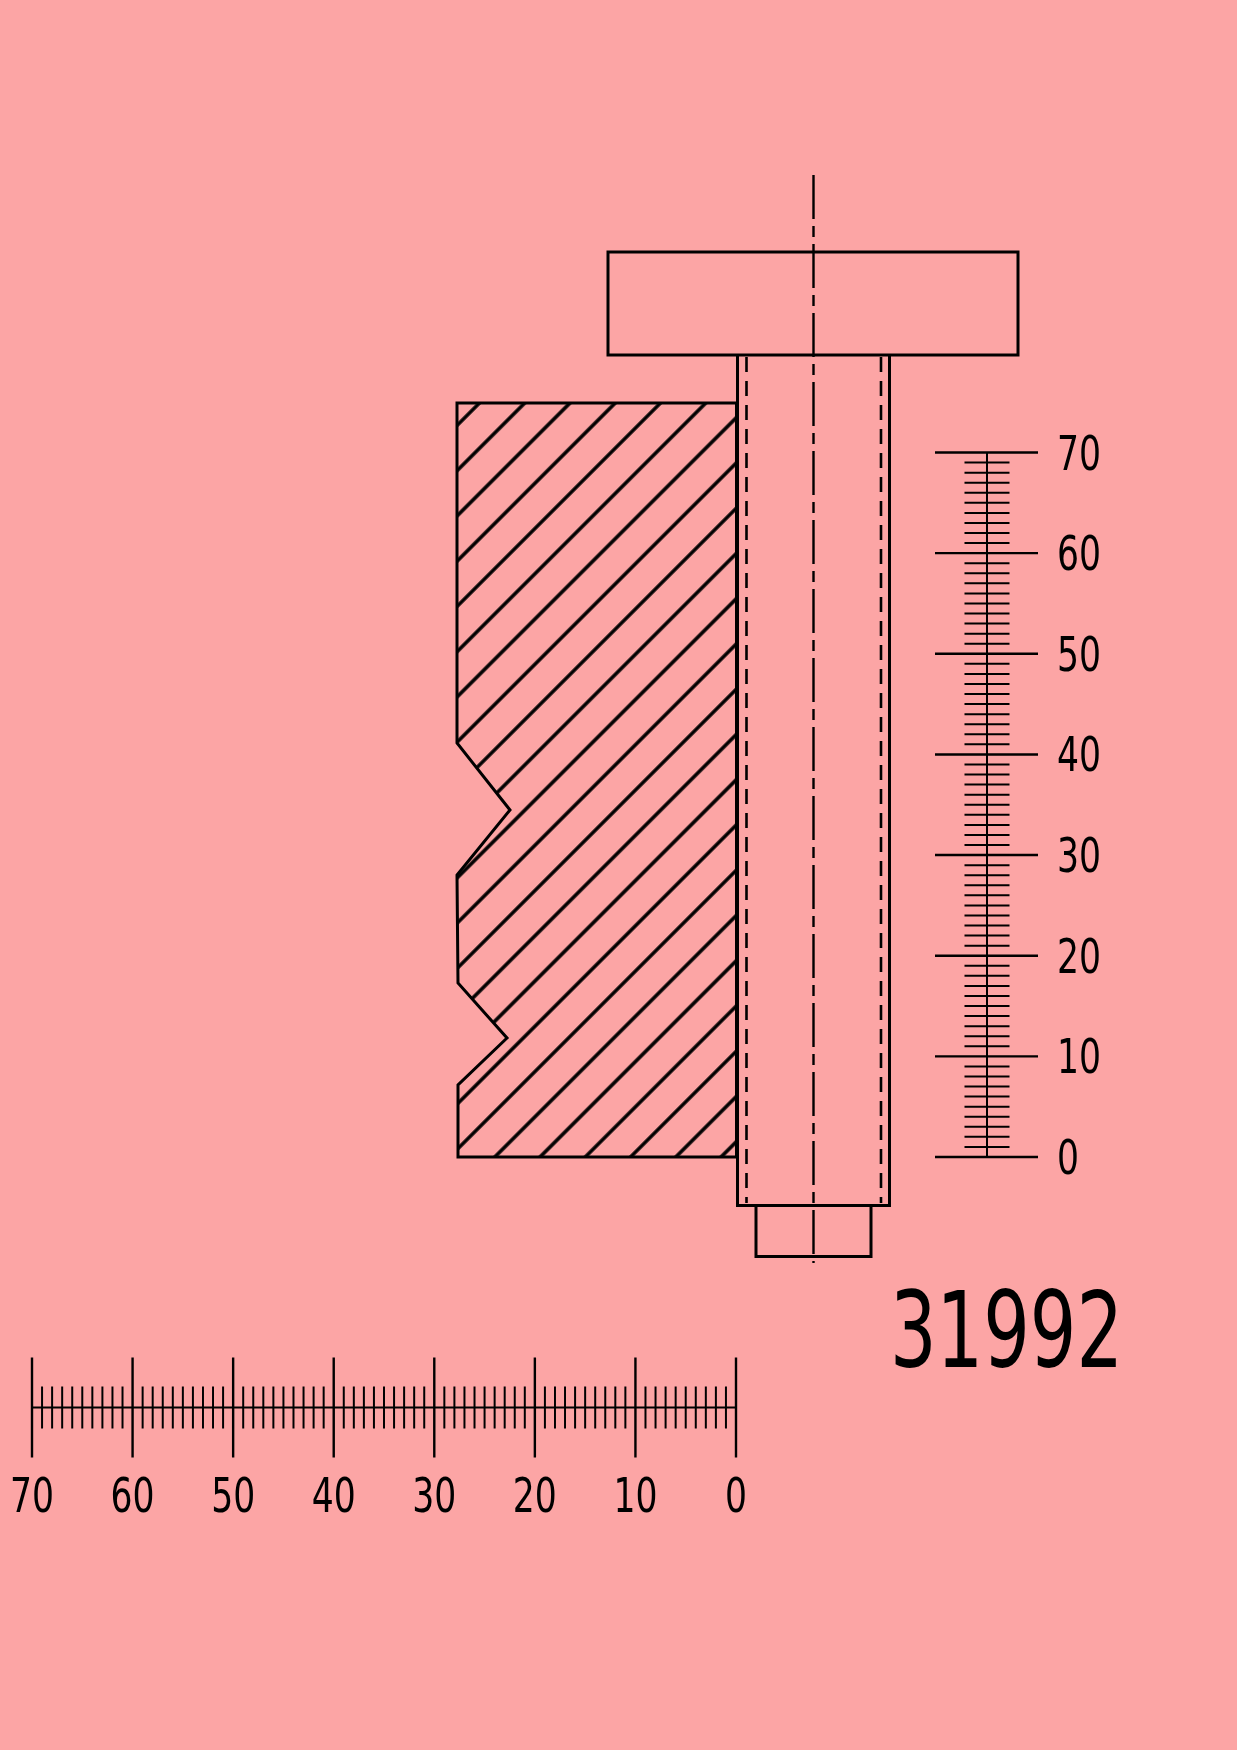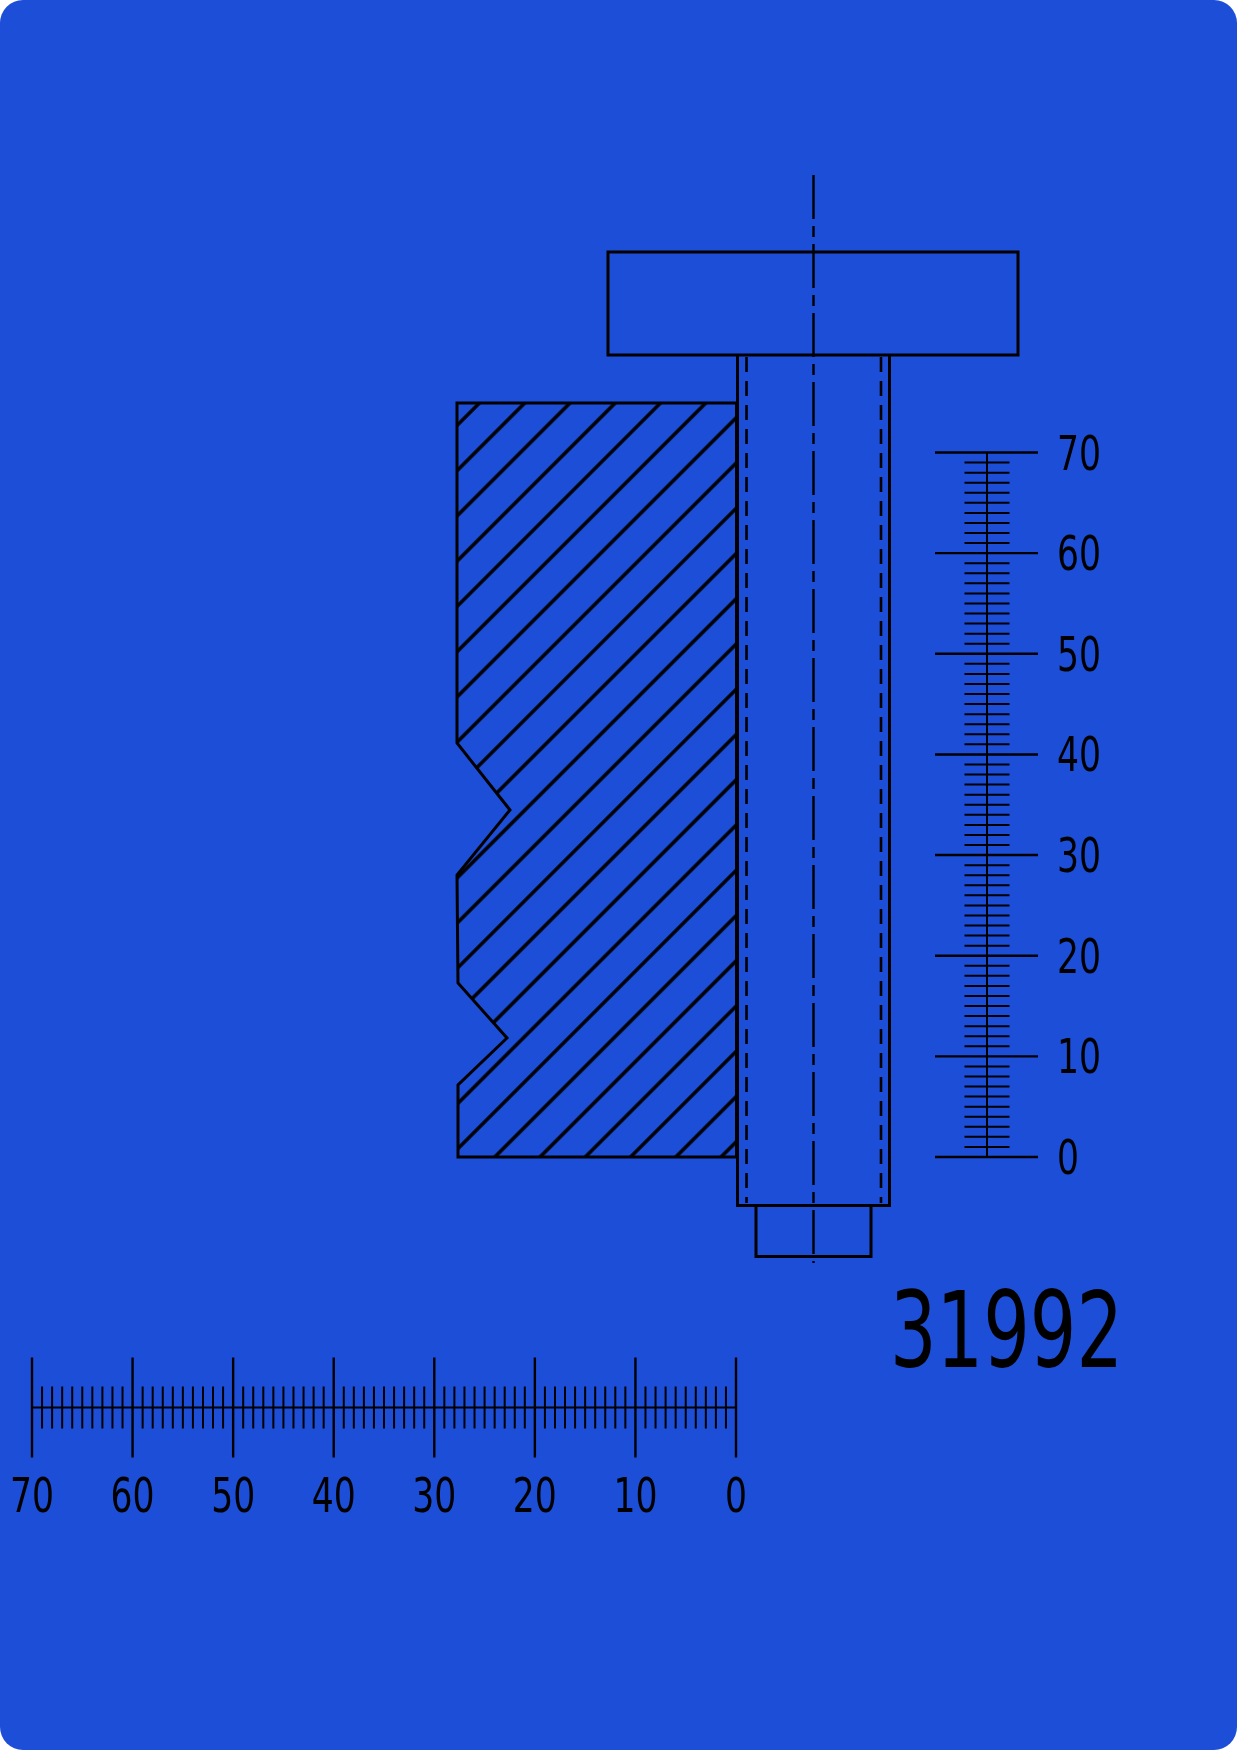--- a/index.html
+++ b/index.html
@@ -4,23 +4,22 @@
 <style>
   html, body {
     margin: 0;
     padding: 0;
     background: #ffffff;
   }
   #stage {
     position: relative;
     width: 1237px;
     height: 1750px;
-    background: #1d4ed8;
+    background: #fca5a5;
     font-family: "DejaVu Sans", sans-serif;
-    border-radius: 23px;
   }
   svg text {
     font-family: "DejaVu Sans", sans-serif;
     fill: #000000;
   }
   .ruler-label {
     font-size: 48px;
   }
   .part-number {
     font-size: 106px;

